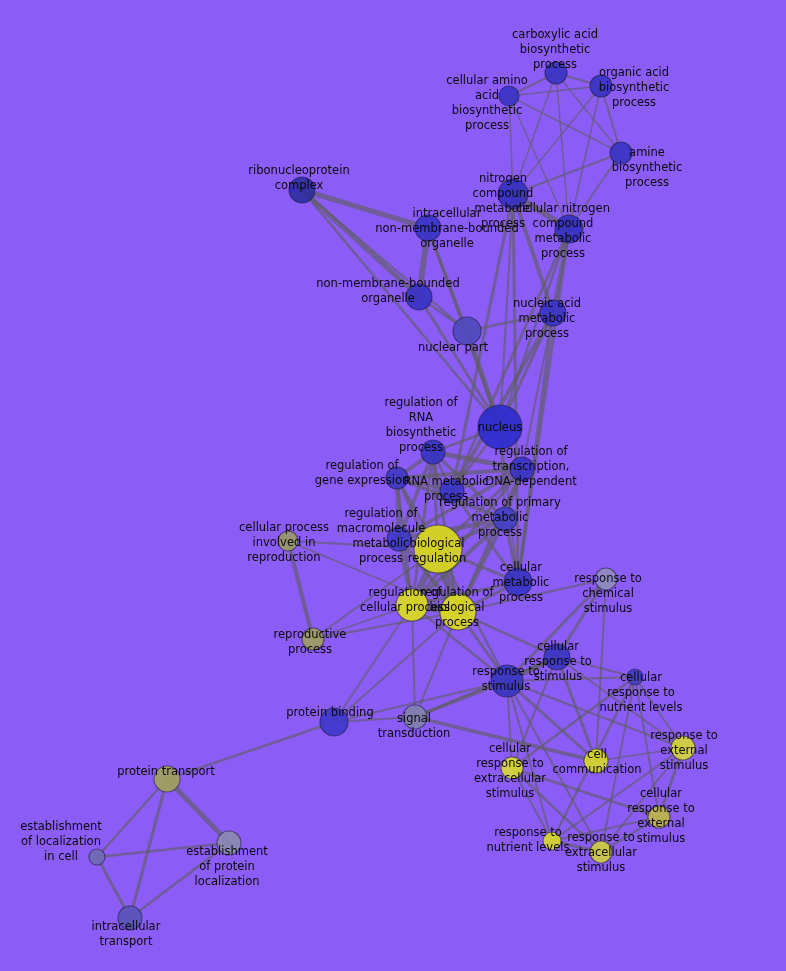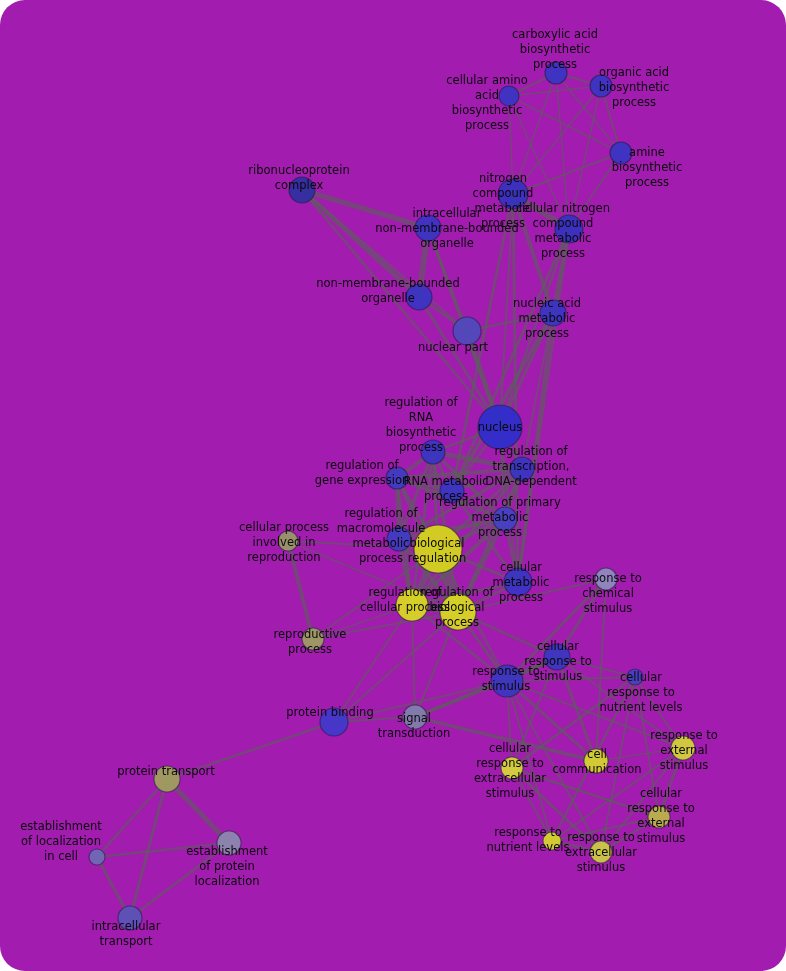--- a/index.html
+++ b/index.html
@@ -1,23 +1,22 @@
 <!DOCTYPE html>
 <html><head>
 <meta charset="utf-8">
 <style>
   html, body { margin: 0; padding: 0; background: #ffffff; }
   .canvas {
     position: relative;
     width: 786px;
     height: 971px;
-    background: #a21caf;
+    background: #8b5cf6;
     overflow: hidden;
     font-family: "DejaVu Sans", sans-serif;
-    border-radius: 25px;
   }
   svg text {
     font-family: "DejaVu Sans", "Liberation Sans", sans-serif;
     font-size: 11.5px;
     fill: #0a0a0a;
   }
 </style>
 </head>
 <body>
 

